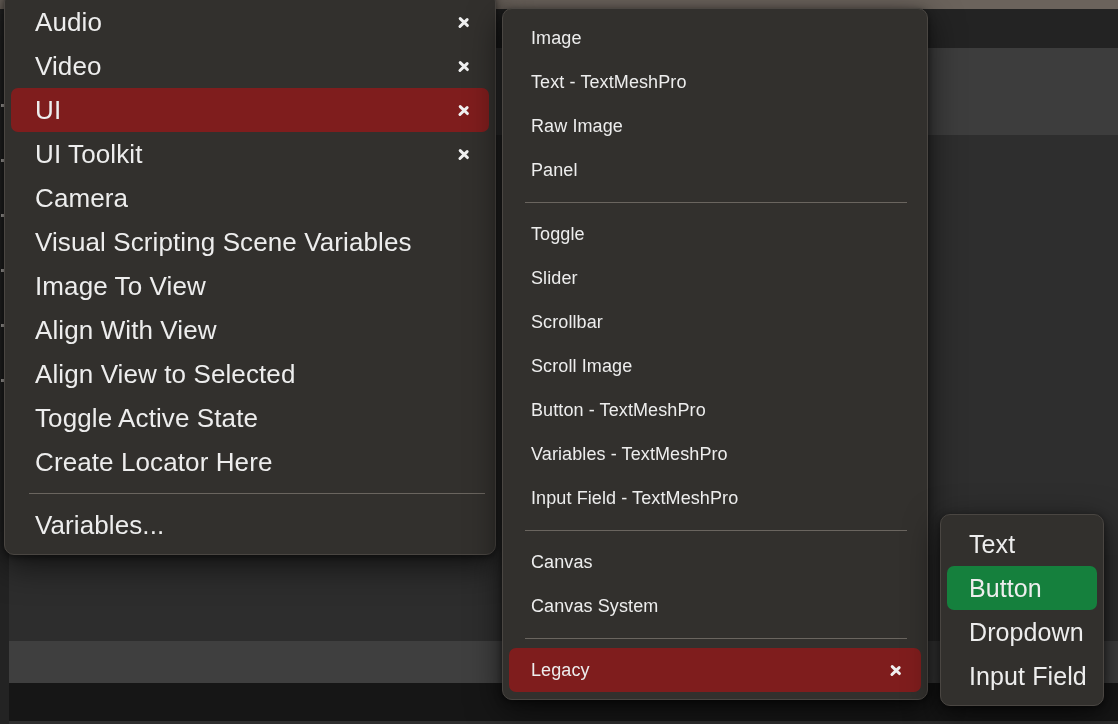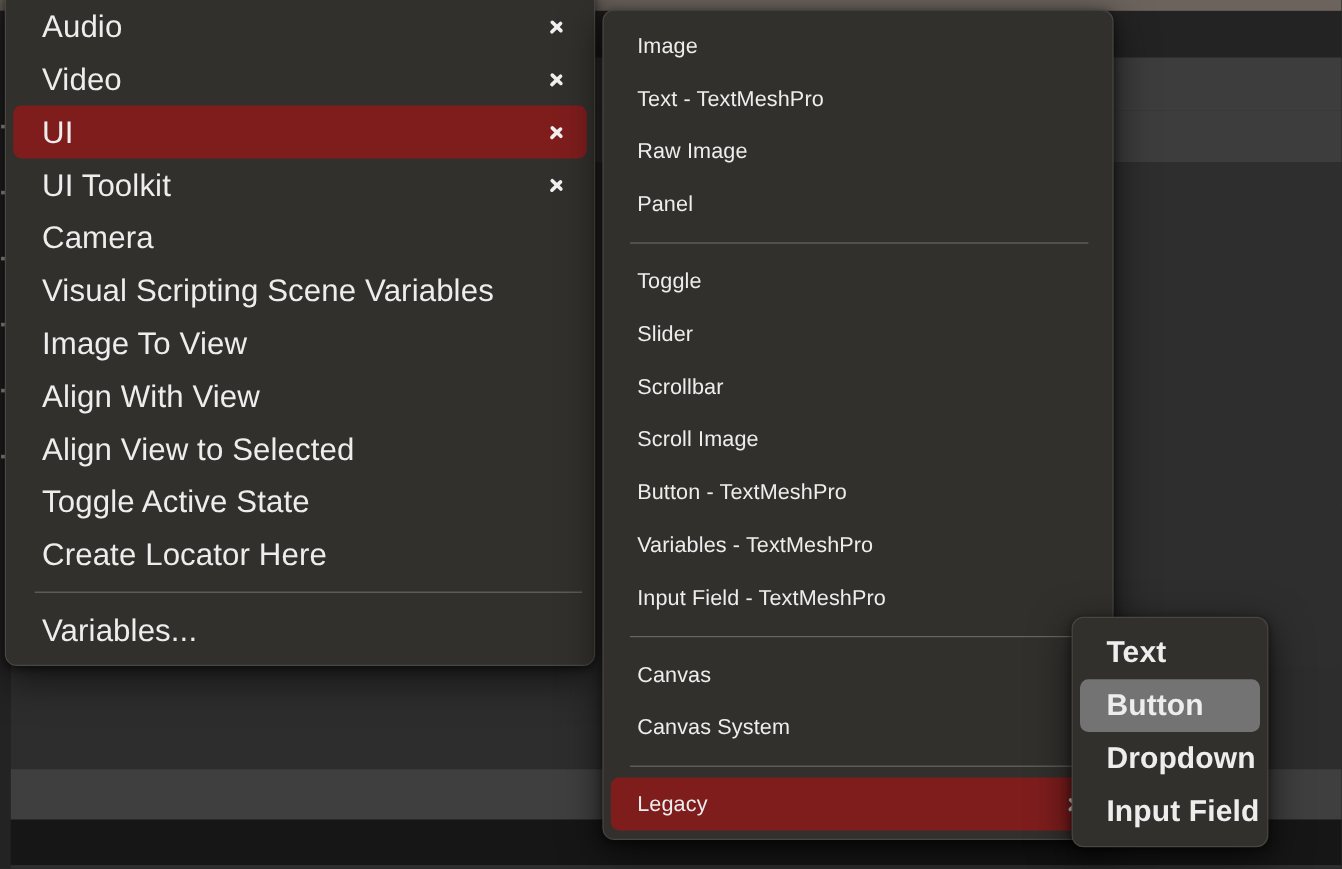--- a/index.html
+++ b/index.html
@@ -46,21 +46,21 @@
     border-radius:7px;
     color:#ededed;
     font-size:25px;
     line-height:1;
     letter-spacing:.1px;
     white-space:nowrap;
   }
   .menu-item .label { flex:1 1 auto; }
 
   .menu-item.hl       { background:#7f1d1d; }
-  .menu-item.hl-blue  { background:#737373; }
+  .menu-item.hl-blue  { background:#15803d; }
 
   .chev {
     flex:0 0 auto;
     width:16px; height:22px;
     margin-left:18px;
     position:relative;
   }
   .chev::before, .chev::after {
     content:""; position:absolute; left:2px;
     width:13px; height:3.4px;
@@ -86,23 +86,22 @@
   
   #menu2 {
     left:502px; top:8px;
     width:426px;
   }
   #menu2 .menu-item { font-size:18px; height:44px; padding-left:22px; }
   #menu2 .sep { margin:10px 20px 9px 22px; }
 
   
   #menu3 {
-    left:893px; top:514px;
+    left:940px; top:514px;
     width:164px;
-    font-weight:bold;
   }
   #menu3 .menu-item { font-size:25px; height:44px; padding-left:22px; padding-right:12px; }
 </style>
 </head>
 <body>
 
 <div id="stage">
 
   <div id="bg-bands">
       <div class="bg-band" style="top: 9px; height: 39px; background: rgb(35, 35, 35);"></div>

